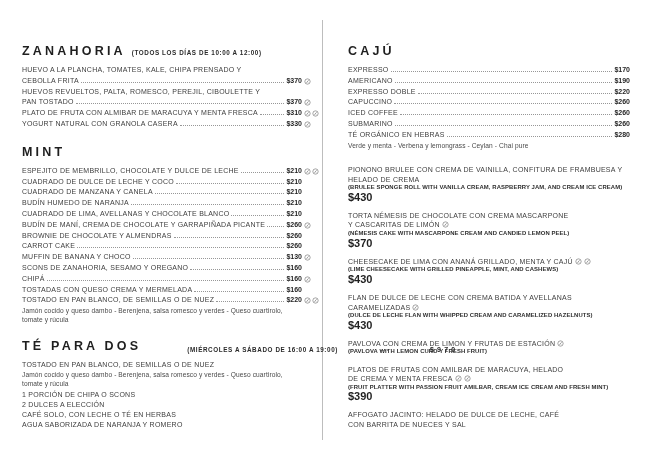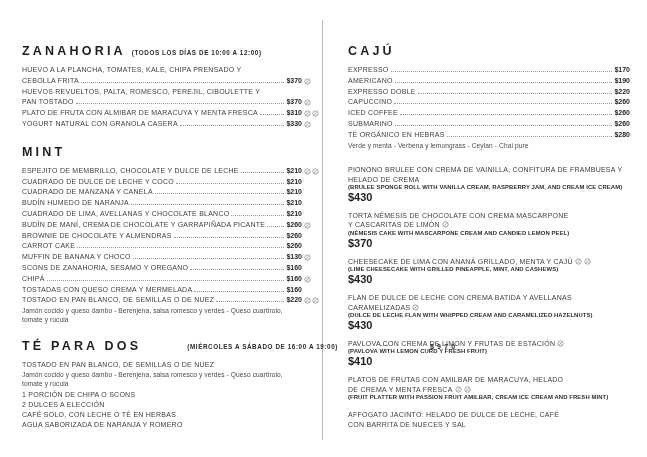--- a/index.html
+++ b/index.html
@@ -8,21 +8,21 @@
     font-family:"Liberation Sans",sans-serif;color:#3d3d3d;
     overflow:hidden;
   }
   .page{position:relative;width:647px;height:457px;background:#fff;}
   .divider{position:absolute;left:322px;top:20px;width:1px;height:420px;background:#bdbdbd;}
   .col{position:absolute;top:44px;}
   .col.left{left:22px;width:280px;}
   .col.right{left:348px;width:282px;}
   .section{margin-bottom:15px;}
   .sec-title{font-size:12.5px;font-weight:bold;letter-spacing:3.2px;color:#1f1f1f;margin-bottom:7px;white-space:nowrap;}
-  .sec-title.flexrow{display:flex;align-items:center;gap:40px;}
+  .sec-title.flexrow{display:flex;align-items:flex-end;gap:40px;}
   .sec-sub{font-size:6.3px;font-weight:bold;letter-spacing:0.6px;color:#2a2a2a;margin-left:6px;white-space:nowrap;}
   .row{display:flex;align-items:baseline;position:relative;line-height:10.8px;}
   .iname{font-size:7px;letter-spacing:0.25px;white-space:nowrap;}
   .prename{font-size:7px;letter-spacing:0.25px;line-height:10.8px;white-space:nowrap;}
   .dots{flex:1;border-bottom:1px dotted #979797;margin:0 2px 2px 2px;min-width:8px;}
   .price{font-size:7px;font-weight:bold;color:#1f1f1f;white-space:nowrap;}
   .iconwrap{position:absolute;left:100%;bottom:2px;display:flex;gap:1px;padding-left:2px;}
   .dicon{width:7px;height:7px;display:inline-block;}
   .dicon svg{width:7px;height:7px;display:block;}
   .dline .dicon{vertical-align:-1px;margin-left:2px;}
@@ -330,34 +330,34 @@
           <div class="ddesc">(DULCE DE LECHE FLAN WITH WHIPPED CREAM AND CARAMELIZED HAZELNUTS)</div>
           <div class="dprice">$430</div>
         </div>
         <div class="dessert">
           <div class="dline">PAVLOVA CON CREMA DE LIMON Y FRUTAS DE ESTACIÓN<span class="dicon"><svg viewBox="0 0 10 10">
                 <circle cx="5" cy="5" r="3.8" fill="none" stroke="#6f6f6f" stroke-width="0.9"></circle>
                 <path d="M3.3 7C4.2 5.6 5.8 4.4 6.8 3.1" fill="none" stroke="#6f6f6f" stroke-width="0.8"></path>
                 <path d="M4.2 4.7l1.1.4M5.1 5.9l1.1.4" fill="none" stroke="#6f6f6f" stroke-width="0.6"></path>
               </svg></span></div>
           <div class="ddesc">(PAVLOVA WITH LEMON CURD Y FRESH FRUIT)</div>
-          <div class="dprice">$410</div>
         </div>
         <div class="dessert">
           <div class="dline">PLATOS DE FRUTAS CON AMILBAR DE MARACUYA, HELADO</div>
           <div class="dline">DE CREMA Y MENTA FRESCA<span class="dicon"><svg viewBox="0 0 10 10">
                 <circle cx="5" cy="5" r="3.8" fill="none" stroke="#6f6f6f" stroke-width="0.9"></circle>
                 <path d="M3.3 7C4.2 5.6 5.8 4.4 6.8 3.1" fill="none" stroke="#6f6f6f" stroke-width="0.8"></path>
                 <path d="M4.2 4.7l1.1.4M5.1 5.9l1.1.4" fill="none" stroke="#6f6f6f" stroke-width="0.6"></path>
               </svg></span><span class="dicon"><svg viewBox="0 0 10 10">
                 <circle cx="5" cy="5" r="3.8" fill="none" stroke="#6f6f6f" stroke-width="0.9"></circle>
                 <path d="M3.3 7C4.2 5.6 5.8 4.4 6.8 3.1" fill="none" stroke="#6f6f6f" stroke-width="0.8"></path>
                 <path d="M4.2 4.7l1.1.4M5.1 5.9l1.1.4" fill="none" stroke="#6f6f6f" stroke-width="0.6"></path>
               </svg></span></div>
           <div class="ddesc">(FRUIT PLATTER WITH PASSION FRUIT AMILBAR, CREAM ICE CREAM AND FRESH MINT)</div>
+          <div class="dprice">$390</div>
         </div>
         <div class="dessert">
           <div class="dline">AFFOGATO JACINTO: HELADO DE DULCE DE LECHE, CAFÉ</div>
           <div class="dline">CON BARRITA DE NUECES Y SAL</div>
         </div>
       </div>
     </div>
 </div>
 
 </body></html>

